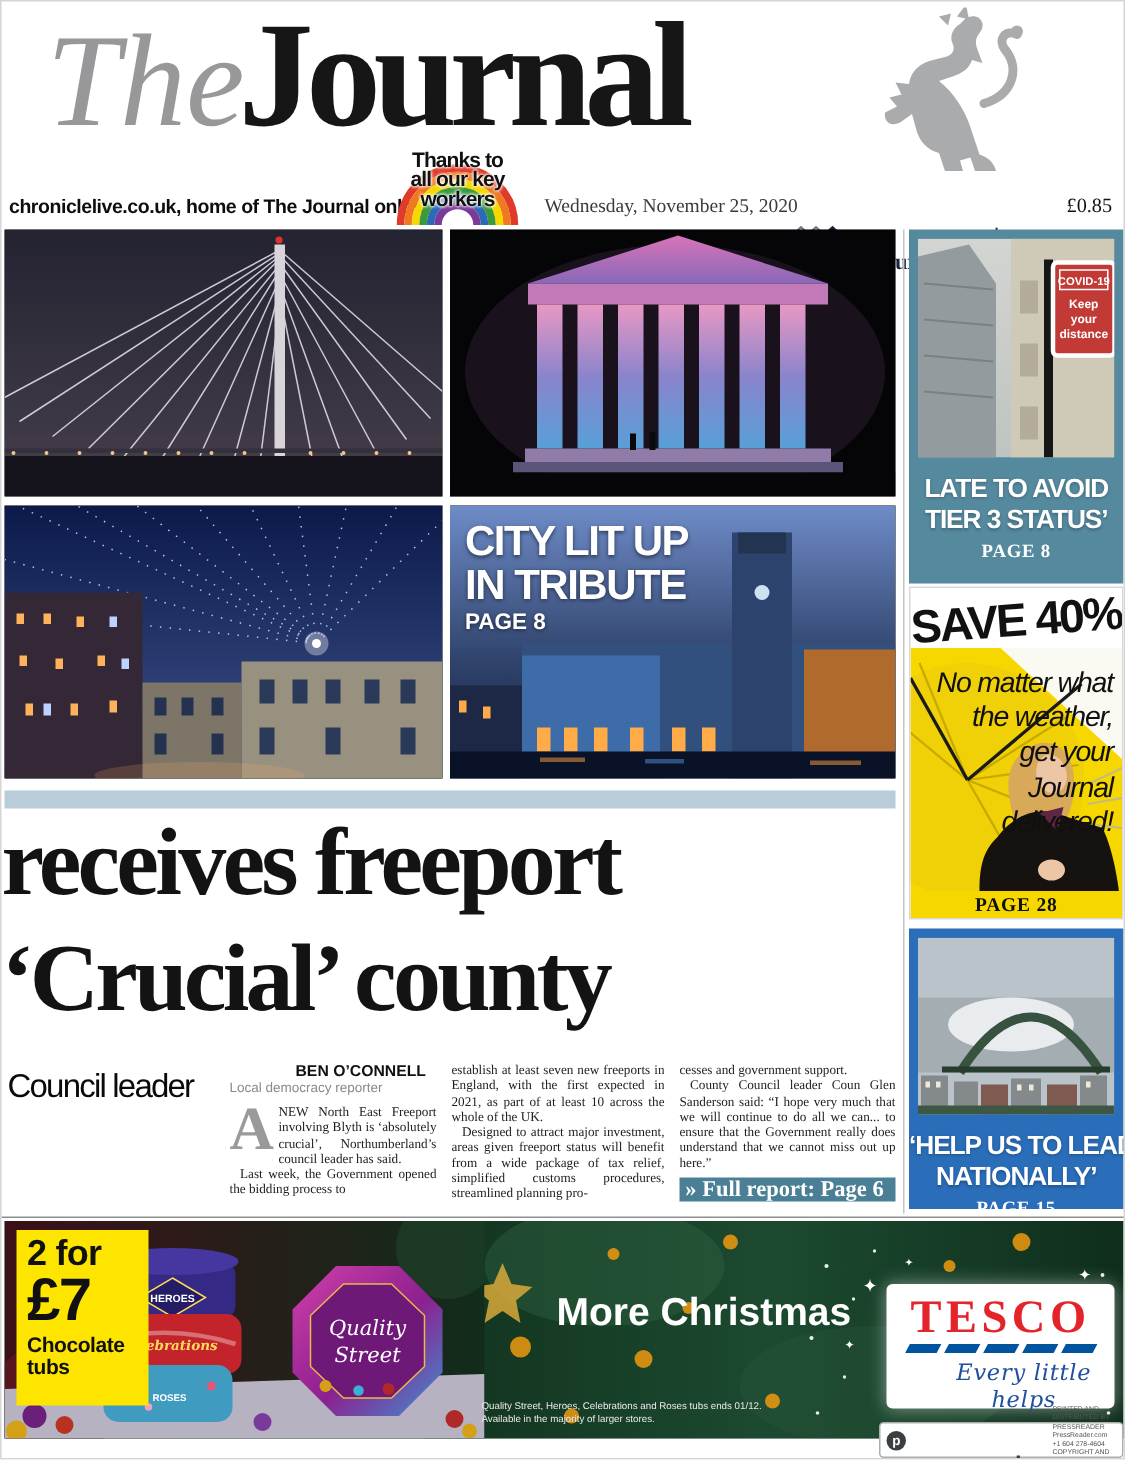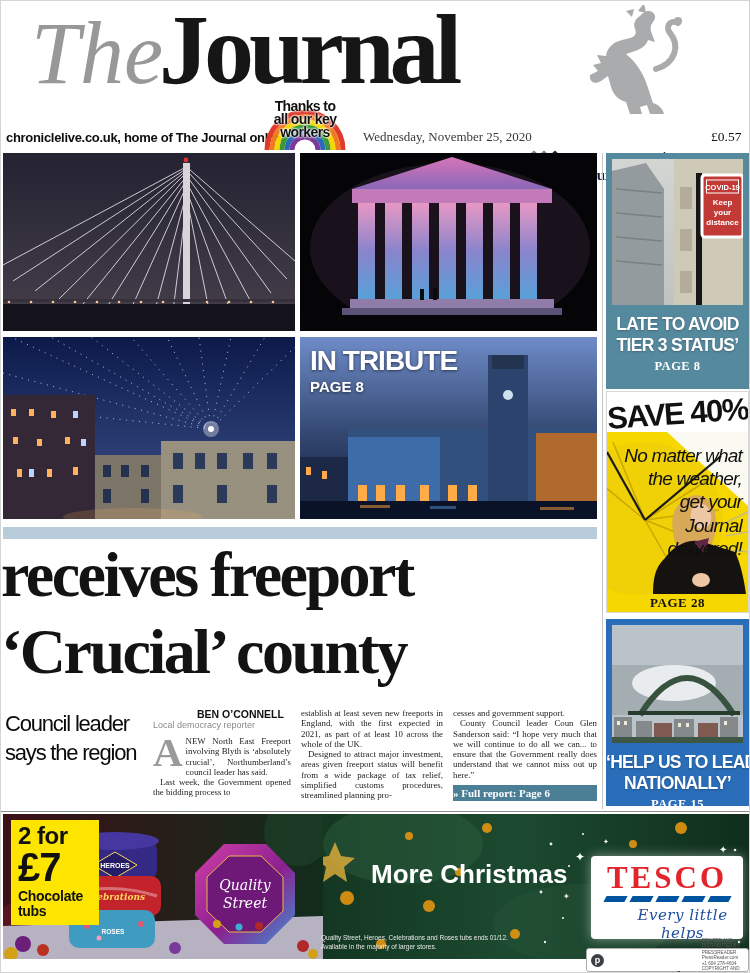--- a/index.html
+++ b/index.html
@@ -47,21 +47,21 @@
   .col1 { left:152px; width:138px; }
   .col2 { left:300px; width:142px; }
   .col3 { left:452px; width:144px; height:74px; }
   .byline { font-family:"Liberation Sans",sans-serif; font-weight:800; font-size:10.5px; color:#111;padding-left:44px; }
   .byline-role { font-family:"Liberation Sans",sans-serif; font-size:9px; color:#8a8a8a; margin-bottom:6px; }
   .bodytext { font-size:8.8px; line-height:1.17; color:#1d1d1d; text-align:justify; }
   .bodytext.indent { text-indent:7px; }
   .dropcap { float:left; font-size:41px; line-height:30px; font-weight:700; color:#9a9a9c;
              margin:1px 3px 0 0; }
   .full-report { left:452px; top:784px; width:144px; height:16px; background:#4a7f96; color:#fff;
-                 font-weight:700; font-size:11px; line-height:16px; text-align:left; padding-right:4px; }
+                 font-weight:700; font-size:15px; line-height:16px; text-align:center; padding-right:4px; }
   .main-rule { left:0; top:810px; width:750px; height:0; border-top:1.5px solid #8f8f8f; }
   .side-rule { left:601px; top:152px; width:1px; height:656px; background:#c4c4c4; }
 
   
   .panel { left:605px; width:143px; text-align:center; }
   .panel-photo { margin:6px 6px 0 6px; overflow:hidden; position:relative;text-decoration:underline; }
   .p1 { top:152px; height:236px; background:#55899e; }
   .p3 { top:618px; height:187px; background:#2a6db8; }
   .side-head { color:#fff; font-family:"Liberation Sans",sans-serif; font-weight:800;
                font-size:17.5px; line-height:1.2; letter-spacing:-0.7px; margin-top:5px;
@@ -75,21 +75,21 @@
   .p2-sub { position:absolute; right:6px; top:52px; width:126px; text-align:right; z-index:3;
             font-family:"Liberation Sans",sans-serif; font-style:italic; font-weight:500;
             font-size:19px; line-height:1.22; letter-spacing:-0.8px; color:#101010; }
   .p2-bar { position:absolute; left:0; bottom:0; width:100%; height:18px; background:#f6d800;
             color:#111; font-weight:700; font-size:13px; line-height:18px; letter-spacing:0.5px; z-index:3; }
 
   
   .ad { left:2px; top:813px; width:746px; height:145px; background:#143a26; overflow:hidden; }
   .ad-greens { position:absolute; left:280px; top:0; width:466px; height:145px; }
   .ad-photo { position:absolute; left:0; top:0; width:320px; height:145px; }
-  .ad-yellow { position:absolute; left:8px; top:6px; width:88px; padding:4px 6px 7px 7px;
+  .ad-yellow { position:absolute; left:8px; top:6px; width:88px; padding:4px 6px 19px 7px;
                background:#fde500; color:#111; font-family:"Liberation Sans",sans-serif; z-index:4; }
   .ad-qty { font-weight:700; font-size:24px; line-height:1.0; letter-spacing:-0.5px; }
   .ad-price { font-weight:800; font-size:40px; line-height:0.95; letter-spacing:-1px; }
   .ad-item { font-weight:700; font-size:14px; line-height:1.05; letter-spacing:-0.3px; margin-top:3px; }
   .ad-offer { position:absolute; left:368px; top:46px; width:220px; color:#fff; z-index:4;
               font-family:"Liberation Sans",sans-serif; font-weight:700; font-size:26px; line-height:1.12; }
   .ad-small { position:absolute; left:318px; bottom:7px; color:#e9e9e9; z-index:4;
               font-family:"Liberation Sans",sans-serif; font-size:6.5px; line-height:1.35; }
   .tesco-box { position:absolute; left:588px; top:42px; width:152px; height:83px; background:#fff;
                border-radius:4px; z-index:4; text-align:center; padding-top:8px;
@@ -160,21 +160,21 @@
   <div class="abs iya">
     <svg width="36" height="15" viewBox="0 0 36 15">
       <path d="M2,8 L7,3.5 L12,8 V13 H2 Z" fill="none" stroke="#6b7787" stroke-width="1.4"></path>
       <path d="M12,8 L17,3.5 L22,8 V13 H12 Z" fill="none" stroke="#6b7787" stroke-width="1.4"></path>
       <path d="M23,8 L28,3.5 L33,8 V13 H23 Z" fill="#16253e" stroke="#16253e" stroke-width="1.4"></path>
     </svg>
     <span class="iya-name">InYourArea</span>
     <span class="iya-suffix">.co.uk</span>
   </div>
 
-  <div class="abs price">£0.57</div>
+  <div class="abs price">£0.85</div>
 
   <div class="abs photo ph-bridge">
     <svg width="292" height="178" viewBox="0 0 292 178">
       <defs>
         <linearGradient id="skyB" x1="0" y1="0" x2="0" y2="1">
           <stop offset="0" stop-color="#242331"></stop>
             <stop offset="0.7" stop-color="#3c3745"></stop>
             <stop offset="1" stop-color="#4a4048"></stop>
         </linearGradient>
       </defs>
@@ -342,35 +342,35 @@
         <rect x="120" y="148" width="9" height="16"></rect>
           <rect x="148" y="148" width="9" height="16"></rect>
           <rect x="168" y="148" width="9" height="16"></rect>
       </g>
       <rect x="0" y="164" width="297" height="18" fill="#0a1228"></rect>
       <rect x="60" y="168" width="30" height="3" fill="#d88a3a" opacity="0.6"></rect>
       <rect x="240" y="170" width="34" height="3" fill="#d88a3a" opacity="0.6"></rect>
       <rect x="130" y="169" width="26" height="3" fill="#4a7ab8" opacity="0.6"></rect>
     </svg>
     <div class="tribute-text">
+      <div>CITY LIT UP</div>
       <div>IN TRIBUTE</div>
       <div class="tribute-page">PAGE 8</div>
     </div>
   </div>
 
   <div class="abs sep-bar"></div>
 
   <h1 class="abs headline">
     <div>receives freeport</div>
     <div>‘Crucial’ county</div>
   </h1>
 
   <div class="abs standfirst">
     <div>Council leader</div>
-    <div>says the region</div>
   </div>
 
   <div class="abs col col1">
     <div class="byline">BEN O’CONNELL</div>
     <div class="byline-role">Local democracy reporter</div>
     <p class="bodytext"><span class="dropcap">A</span><span>NEW North East Freeport involving Blyth is ‘absolutely crucial’, Northumberland’s council leader has said.</span></p>
     <p class="bodytext indent">Last week, the Government opened the bidding process to</p>
   </div>
 
   <div class="abs col col2">

